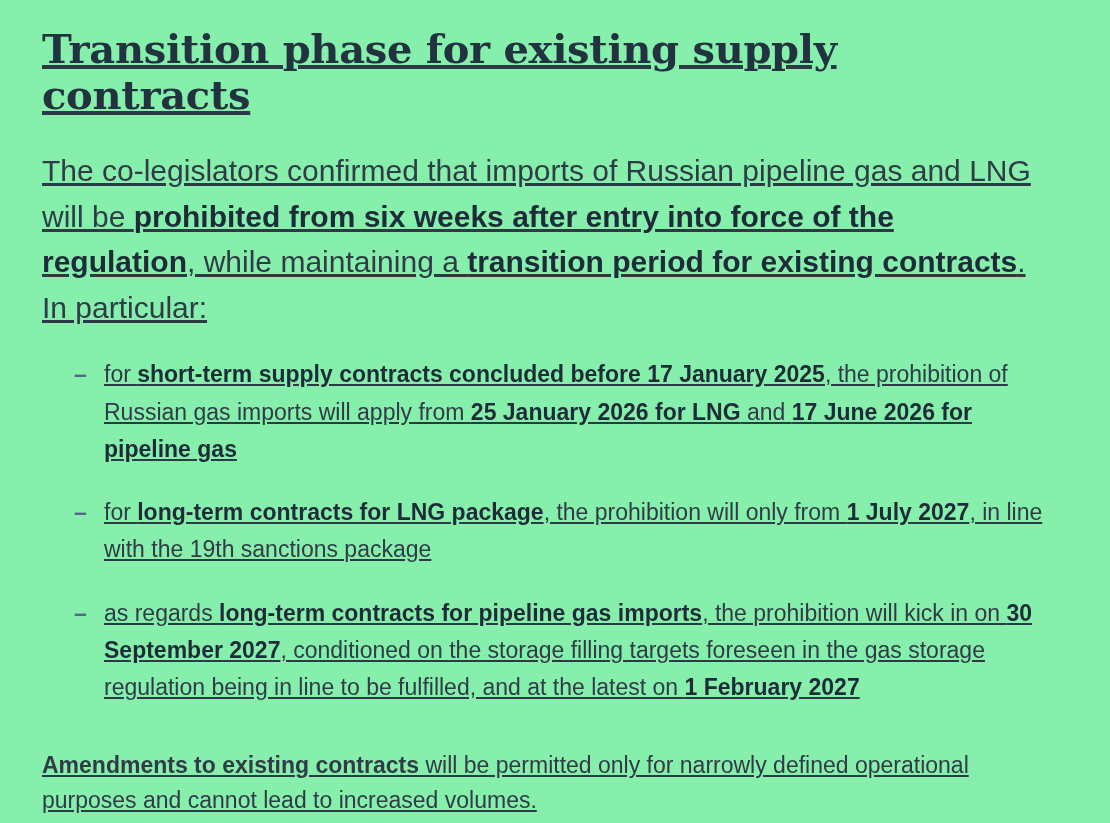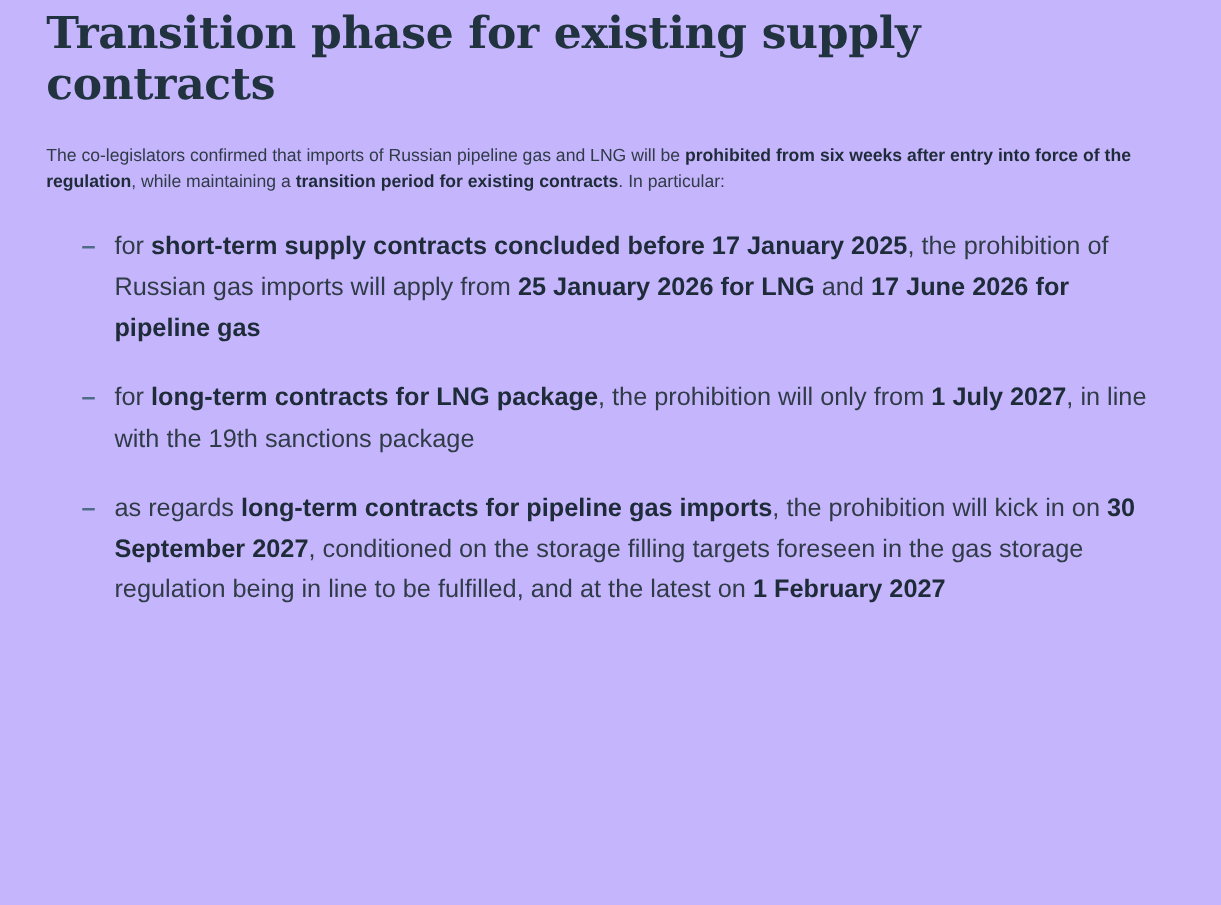--- a/index.html
+++ b/index.html
@@ -11,35 +11,36 @@
     width: 1110px;
     height: 823px;
     font-family: "Liberation Sans", sans-serif;
     color: #2d3a45;
     -webkit-font-smoothing: antialiased;
   }
   .page {
     box-sizing: border-box;
     width: 1110px;
     height: 823px;
-    padding: 0 60px 0 42px;
-    background: #c4b5fd;
+    padding: 18px 60px 0 42px;
+    background: #86efac;
     overflow: hidden;
+    text-decoration: underline;
   }
   .doc-title {
     font-family: "DejaVu Serif", "Liberation Serif", serif;
     font-size: 40px;
     line-height: 1.15;
     font-weight: 700;
     color: #223340;
     letter-spacing: -0.3px;
     margin: 8px 0 30px 0;
   }
   .para {
-    font-size: 16px;
+    font-size: 30px;
     line-height: 1.52;
     color: #2f3b46;
     margin: 0 12px 26px 0;
     max-width: 1020px;
   }
   .para b, .bullet b {
     font-weight: 700;
     color: #1e2b38;
   }
   .bullets {
@@ -93,14 +94,15 @@
     <li class="bullet">
       <span class="dash">–</span>
       <span class="bullet-text"><span>for </span><b>long-term contracts for LNG package</b><span>, the prohibition will only from </span><b>1 July 2027</b><span>, in line with the 19th sanctions package</span></span>
     </li>
     <li class="bullet">
       <span class="dash">–</span>
       <span class="bullet-text"><span>as regards </span><b>long-term contracts for pipeline gas imports</b><span>, the prohibition will kick in on </span><b>30 September 2027</b><span>, conditioned on the storage filling targets foreseen in the gas storage regulation being in line to be fulfilled, and at the latest on </span><b>1 February 2027</b></span>
     </li>
   </ul>
 
+  <p class="closing"><b>Amendments to existing contracts</b><span> will be permitted only for narrowly defined operational purposes and cannot lead to increased volumes.</span></p>
 
 </div>
 
 </body></html>

